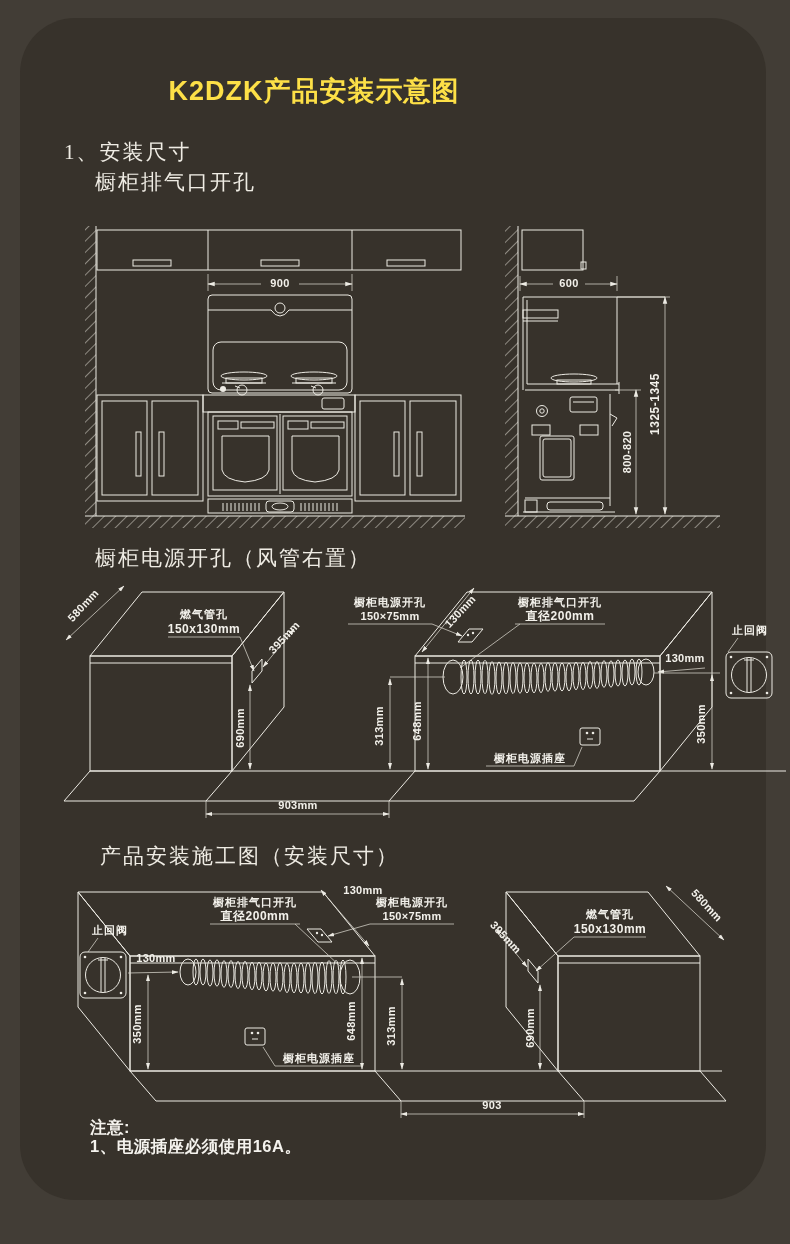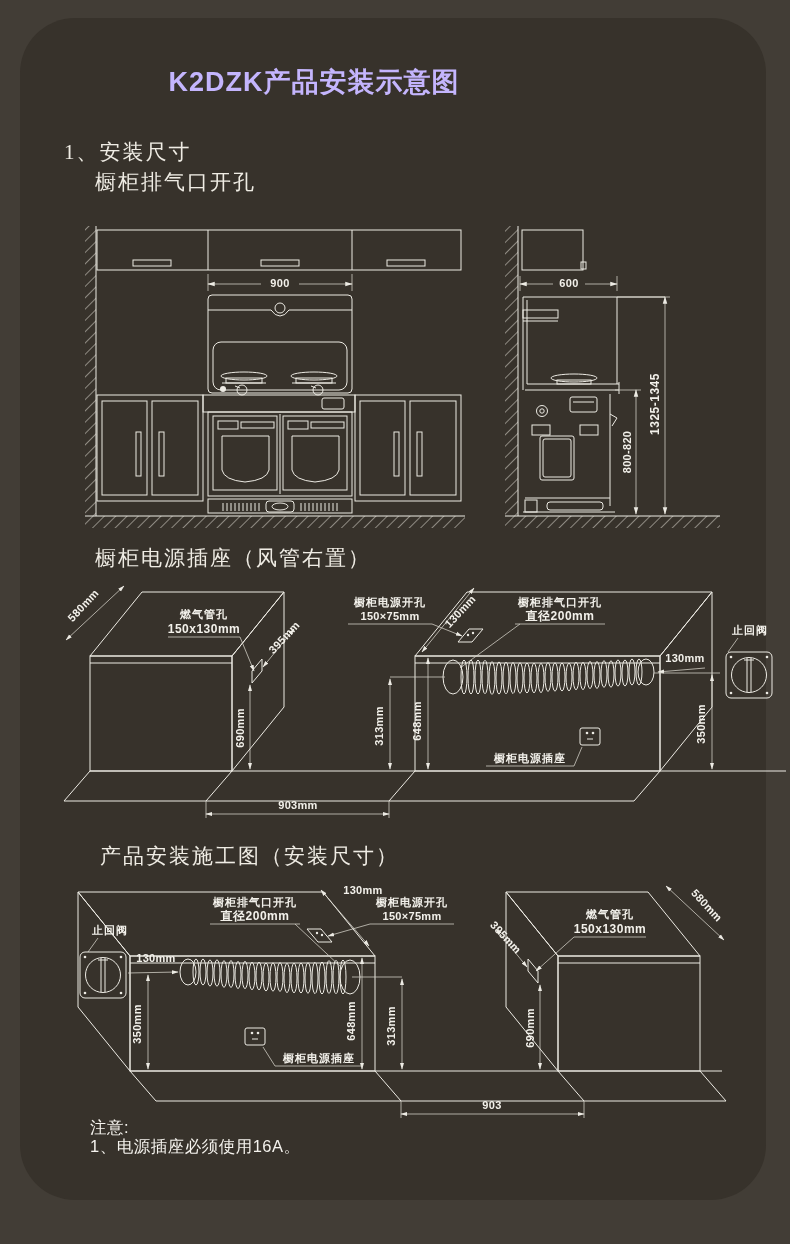--- a/index.html
+++ b/index.html
@@ -8,29 +8,29 @@
     background:#423d36;
     font-family:"Liberation Sans",sans-serif;
     overflow:hidden;
   }
   .card{
     position:absolute;left:20px;top:18px;width:746px;height:1182px;
     background:#37322b;border-radius:55px;
   }
   .abs{position:absolute;}
   .title{
-    left:0;top:64px;width:628px;text-align:center;
-    font-size:27px;font-weight:bold;color:#c4b5fd;letter-spacing:1px;
+    left:0;top:73px;width:628px;text-align:center;
+    font-size:27px;font-weight:bold;color:#fde047;letter-spacing:1px;
   }
   .serif-h{
     font-family:"Liberation Serif","DejaVu Serif",serif;
     color:#efece4;font-size:21px;letter-spacing:2px;
   }
   .notes{
-    left:90px;top:1118px;color:#f5f3ee;font-size:16.5px;font-weight:400;
+    left:90px;top:1118px;color:#f5f3ee;font-size:16.5px;font-weight:700;
     line-height:19px;letter-spacing:0.5px;
   }
   svg{position:absolute;overflow:visible;}
   svg text{
     fill:#f3f1eb;font-family:"Liberation Sans",sans-serif;
   }
   .dim{font-size:11px;font-weight:bold;letter-spacing:0.3px;}
   .dimb{font-size:12px;font-weight:bold;letter-spacing:0.5px;}
   .cn{font-size:11px;font-weight:bold;letter-spacing:1px;}
   .ln{stroke:#edebe4;stroke-width:1;fill:none;}
@@ -206,21 +206,21 @@
     <text class="dim" x="136" y="234" text-anchor="middle" transform="rotate(-90 136 234)">800-820</text>
   </g>
 
   <g>
     <line class="lnthin" x1="122" y1="79" x2="175" y2="79"></line>
     <line class="lnthin" x1="170" y1="79" x2="170" y2="296" marker-start="url(#sva)" marker-end="url(#sva)"></line>
     <text class="dimb" x="164" y="186" text-anchor="middle" transform="rotate(-90 164 186)">1325-1345</text>
   </g>
 </svg>
 
-<div class="abs serif-h" style="left:95px;top:544px;">橱柜电源插座（风管右置）</div>
+<div class="abs serif-h" style="left:95px;top:544px;">橱柜电源开孔（风管右置）</div>
 
 <svg class="abs" style="left:60px;top:576px;" width="730" height="248" viewBox="0 0 730 248">
   <defs>
     <marker id="i1a" viewBox="0 0 10 10" refX="9" refY="5" markerWidth="9" markerHeight="9" orient="auto-start-reverse">
       <path d="M0,2 L10,5 L0,8 z" fill="#edebe4"></path>
     </marker>
   </defs>
 
   <g>
     <line class="ln" x1="30" y1="195" x2="726" y2="195"></line>

